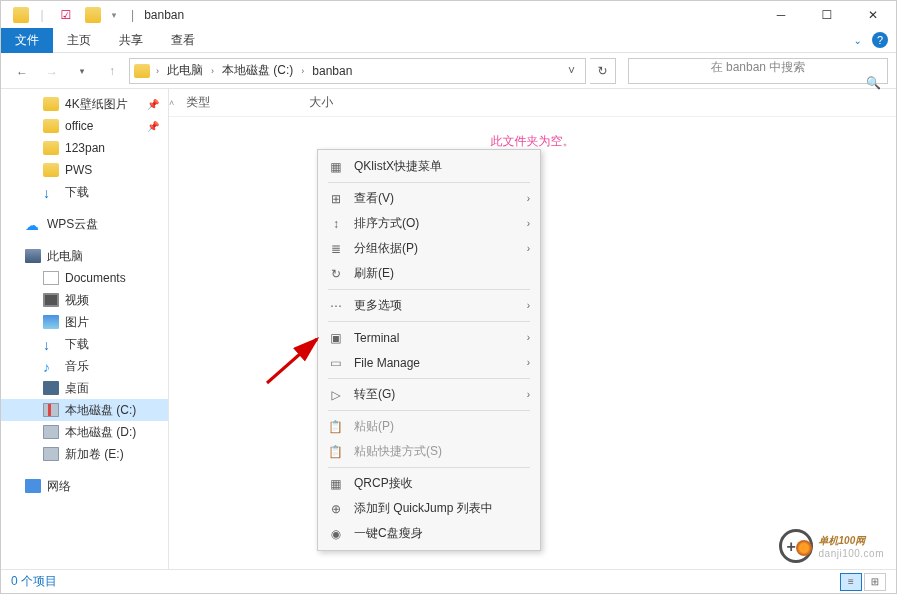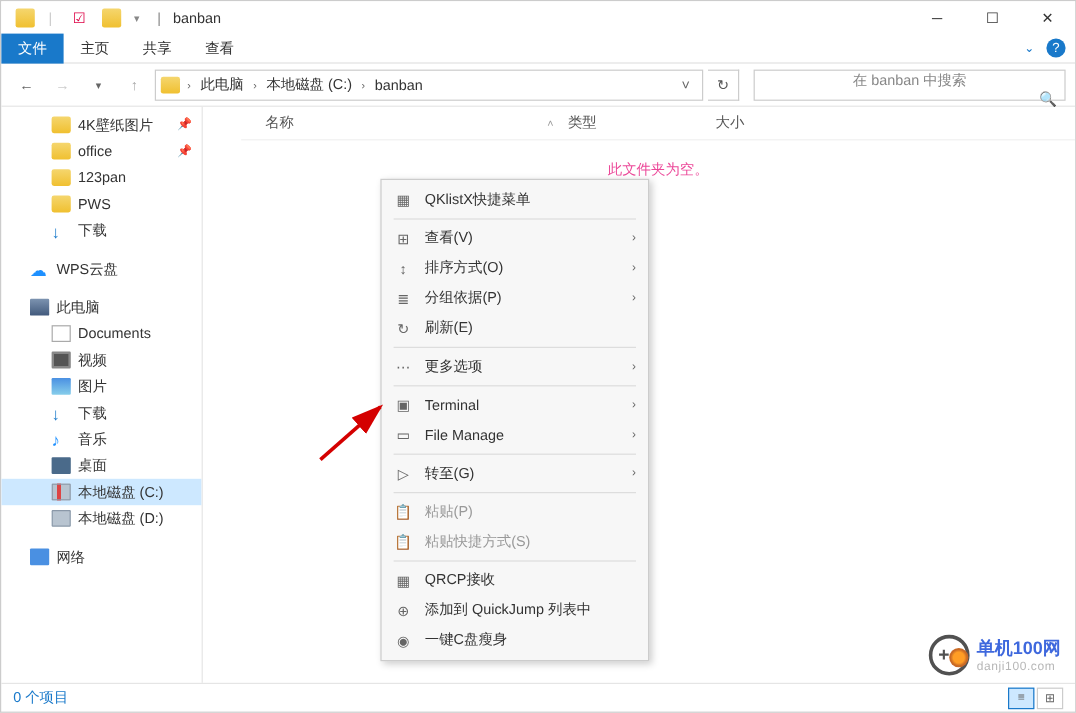--- a/index.html
+++ b/index.html
@@ -30,21 +30,21 @@
 .navbar .addressbar { flex: 1; height: 26px; border: 1px solid #ccc; display: flex; align-items: center; padding: 0 4px; gap: 4px; }
 .navbar .addressbar .minifolder { width: 16px; height: 14px; background: linear-gradient(#f5d66e,#f0c030); border-radius: 2px; }
 .navbar .addressbar .crumb { padding: 0 2px; color: #333; }
 .navbar .addressbar .caret { color: #666; font-size:9px; padding: 0 2px; }
 .navbar .addressbar .dd { margin-left: auto; color: #666; padding: 0 6px; }
 .navbar .refresh { width: 26px; height: 26px; border: 1px solid #ccc; border-left:none; display:flex; align-items:center; justify-content:center; color:#555; }
 .navbar .searchbox { width: 260px; height: 26px; border: 1px solid #ccc; margin-left: 8px; display: flex; align-items: center; padding: 0 6px; color: #888; flex-direction: column; }
 .navbar .searchbox .mag { margin-left: auto; color:#666; }
 
 
-.main { display: flex; height: calc(100% - 27px - 25px - 36px - 24px); gap: 32px; }
+.main { display: flex; height: calc(100% - 27px - 25px - 36px - 24px); }
 .sidebar { width: 168px; border-right: 1px solid #e5e5e5; overflow-y: auto; padding-top: 4px; }
 .sidebar .item { display: flex; align-items: center; height: 22px; padding-left: 24px; gap: 6px; color: #333; position:relative; }
 .sidebar .item.indent { padding-left: 42px; }
 .sidebar .item.selected { background: #cde8ff; }
 .sidebar .item .ico { width: 16px; height: 14px; flex-shrink: 0; }
 .sidebar .item .pin { margin-left:auto; margin-right:8px; color:#888; font-size:10px; }
 .folder-ico { background: linear-gradient(#f5d66e,#f0c030); border-radius: 2px; }
 .dl-ico { color:#1979ca; font-weight:bold; font-size:14px; }
 .cloud-ico { color:#1e90ff; font-size:14px; }
 .pc-ico { background: linear-gradient(#7c93b0,#425a7c); border-radius:1px; }
@@ -85,21 +85,21 @@
 .statusbar { height: 24px; border-top: 1px solid #e5e5e5; display:flex; align-items:center; padding: 0 10px; color:#1979ca; }
 .statusbar .viewbtns { margin-left:auto; display:flex; gap:2px; }
 .statusbar .vbtn { width:22px; height:18px; border:1px solid #ccc; display:flex; align-items:center; justify-content:center; color:#666; font-size:10px; }
 .statusbar .vbtn.active { background:#cde8ff; border-color:#1979ca; }
 
 
 .watermark { position:absolute; right:12px; bottom:30px; display:flex; align-items:center; gap:6px; opacity:0.85; }
 .watermark .logo { width:34px; height:34px; border:3px solid #333; border-radius:50%; position:relative; }
 .watermark .logo::after { content:""; position:absolute; right:-2px; top:8px; width:16px; height:16px; border-radius:50%; background:radial-gradient(circle,#ff8c00 40%,#c05000 60%); }
 .watermark .logo .plus { position:absolute; left:5px; top:6px; font-size:16px; font-weight:bold; color:#333; }
-.watermark .txt .line1 { color:#1d4ed8; font-size:15px; font-weight:bold; }
+.watermark .txt .line1 { color:#a16207; font-size:10px; font-weight:bold;font-style:italic; }
 .watermark .txt .line2 { color:#aaa; font-size:10px; letter-spacing:0.5px; }
 </style>
 </head>
 <body>
 
 <div class="titlebar">
   <div class="qa">
     <div class="qicon">
         <div class="foldericon"></div>
       </div>
@@ -214,31 +214,34 @@
           <span>桌面</span>
         </div>
         <div class="item indent selected">
           <span class="ico disk-ico red"></span>
           <span>本地磁盘 (C:)</span>
         </div>
         <div class="item indent">
           <span class="ico disk-ico"></span>
           <span>本地磁盘 (D:)</span>
         </div>
+        <div class="item indent">
+          <span class="ico disk-ico"></span>
+          <span>新加卷 (E:)</span>
+        </div>
       </div>
     <div class="spacer"></div>
     <div class="item">
         <span class="ico net-ico"></span>
         <span>网络</span>
       </div>
   </div>
 
   <div class="content">
     <div class="colheaders">
-      <div class="col name">名称</div>
       <div style="color:#999;font-size:9px;">˄</div>
       <div class="col type">类型</div>
       <div class="col size">大小</div>
     </div>
     <div class="empty-msg">此文件夹为空。</div>
   </div>
 </div>
 
 <div class="ctxmenu" id="ctxmenu">
     <div class="mitem">

